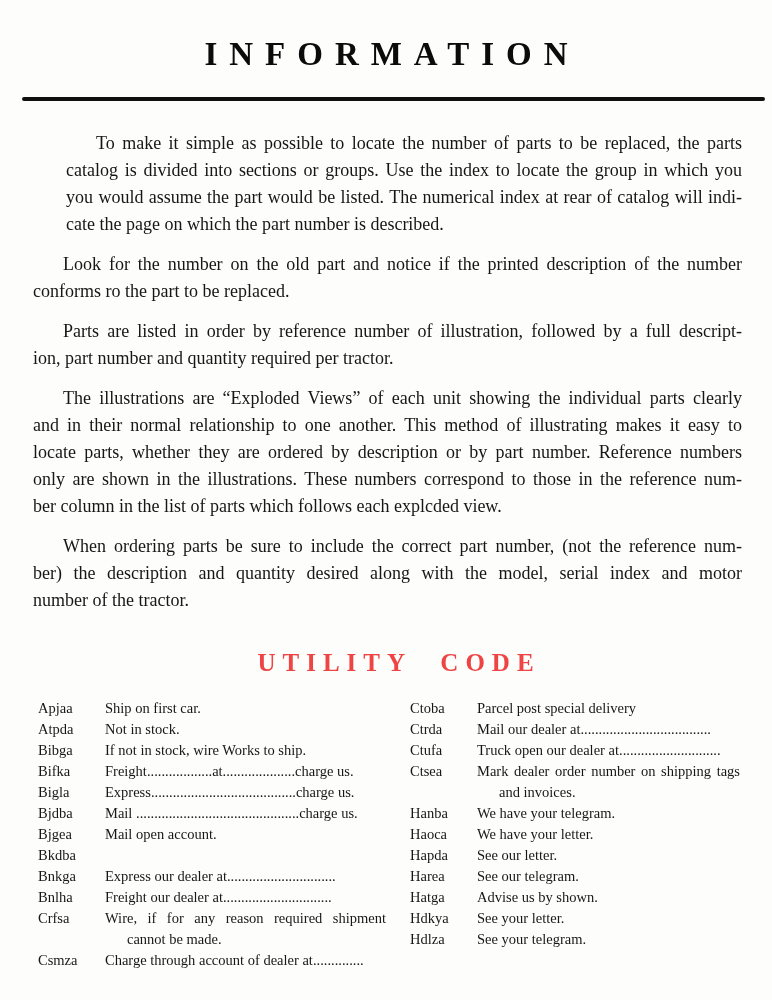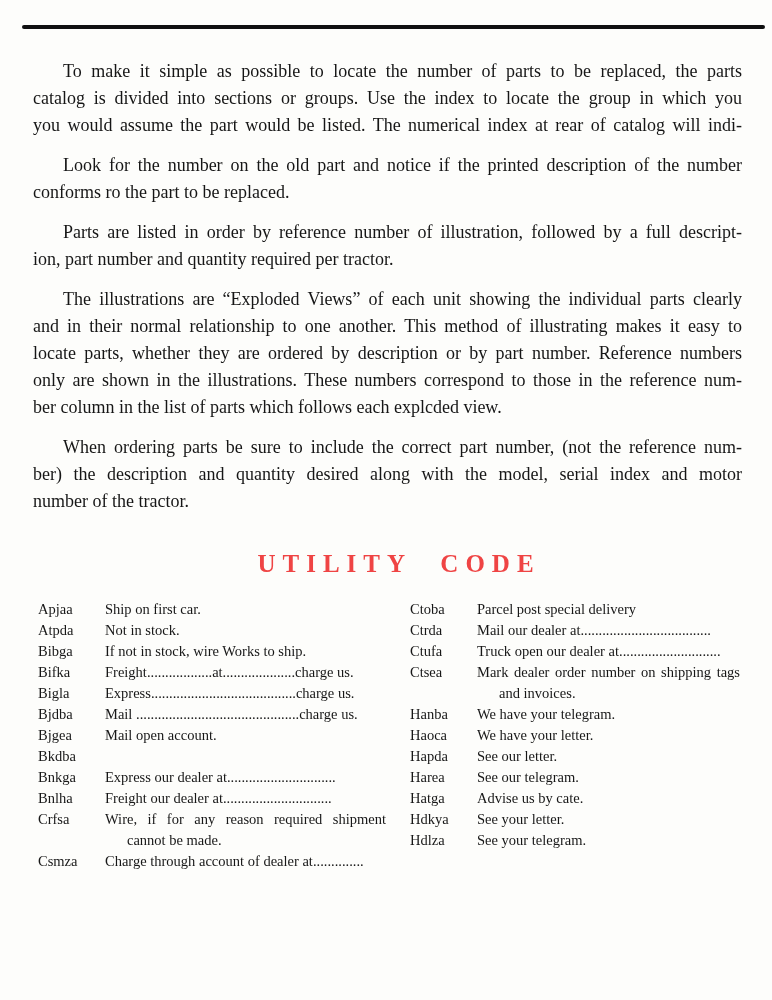--- a/index.html
+++ b/index.html
@@ -29,21 +29,21 @@
     margin: 25px 7px 0 22px;
     border-radius: 2px;
   }
   .paragraphs {
     margin: 29px 30px 0 33px;
     font-size: 18px;
     line-height: 27px;
     color: #161616;
   }
   .para { margin-top: 13px; }
-  .para:first-child { margin-top: 0; }
+  .para:first-child { margin-top: 0; margin-left: 33px; }
   .jline { text-align: justify; text-align-last: justify; }
   .jline.last { text-align-last: left; }
   .jline.first { text-indent: 30px; }
   .subtitle {
     margin: 34px 0 0 26px;
     text-align: center;
     font-size: 25px;
     font-weight: bold;
     letter-spacing: 7px;
     word-spacing: 16px;
@@ -66,26 +66,28 @@
     flex: 1;
     text-align: justify;
     padding-left: 22px;
     text-indent: -22px;
   }
 </style>
 </head>
 <body>
 
 <div class="page">
+  <h1 class="title">INFORMATION</h1>
   <div class="rule"></div>
   <div class="paragraphs">
       <div class="para">
         <div class="jline first">To make it simple as possible to locate the number of parts to be replaced, the parts</div>
         <div class="jline">catalog is divided into sections or groups.  Use the index to locate the group in which you</div>
         <div class="jline">you would assume the part would be listed.  The numerical  index at rear of catalog will indi-</div>
+        <div class="jline last">cate the page on which the part number is described.</div>
       </div>
       <div class="para">
         <div class="jline first">Look for the number on the old part  and  notice if the printed description of the number</div>
         <div class="jline last">conforms ro the part to be replaced.</div>
       </div>
       <div class="para">
         <div class="jline first">Parts are listed in order by  reference number of  illustration, followed by a full descript-</div>
         <div class="jline last">ion, part number and quantity required per tractor.</div>
       </div>
       <div class="para">
@@ -180,21 +182,21 @@
         <div class="code-row">
           <span class="code">Hapda</span>
           <span class="code-desc">See our letter.</span>
         </div>
         <div class="code-row">
           <span class="code">Harea</span>
           <span class="code-desc">See our telegram.</span>
         </div>
         <div class="code-row">
           <span class="code">Hatga</span>
-          <span class="code-desc">Advise us by cate.</span>
+          <span class="code-desc">Advise us by shown.</span>
         </div>
         <div class="code-row">
           <span class="code">Hdkya</span>
           <span class="code-desc">See your letter.</span>
         </div>
         <div class="code-row">
           <span class="code">Hdlza</span>
           <span class="code-desc">See your telegram.</span>
         </div>
       </div>

